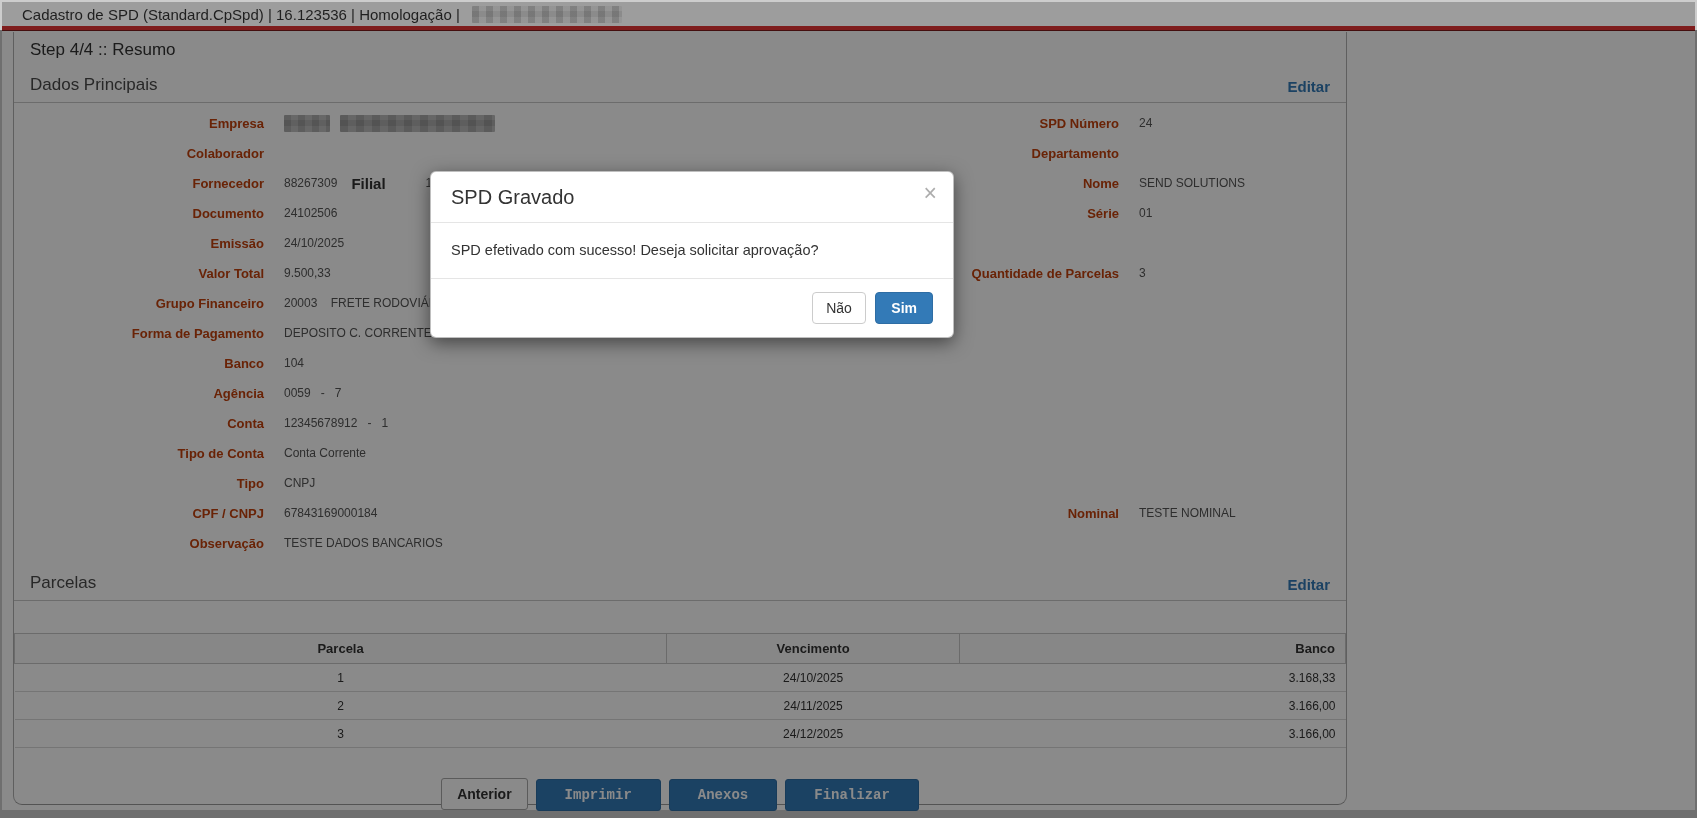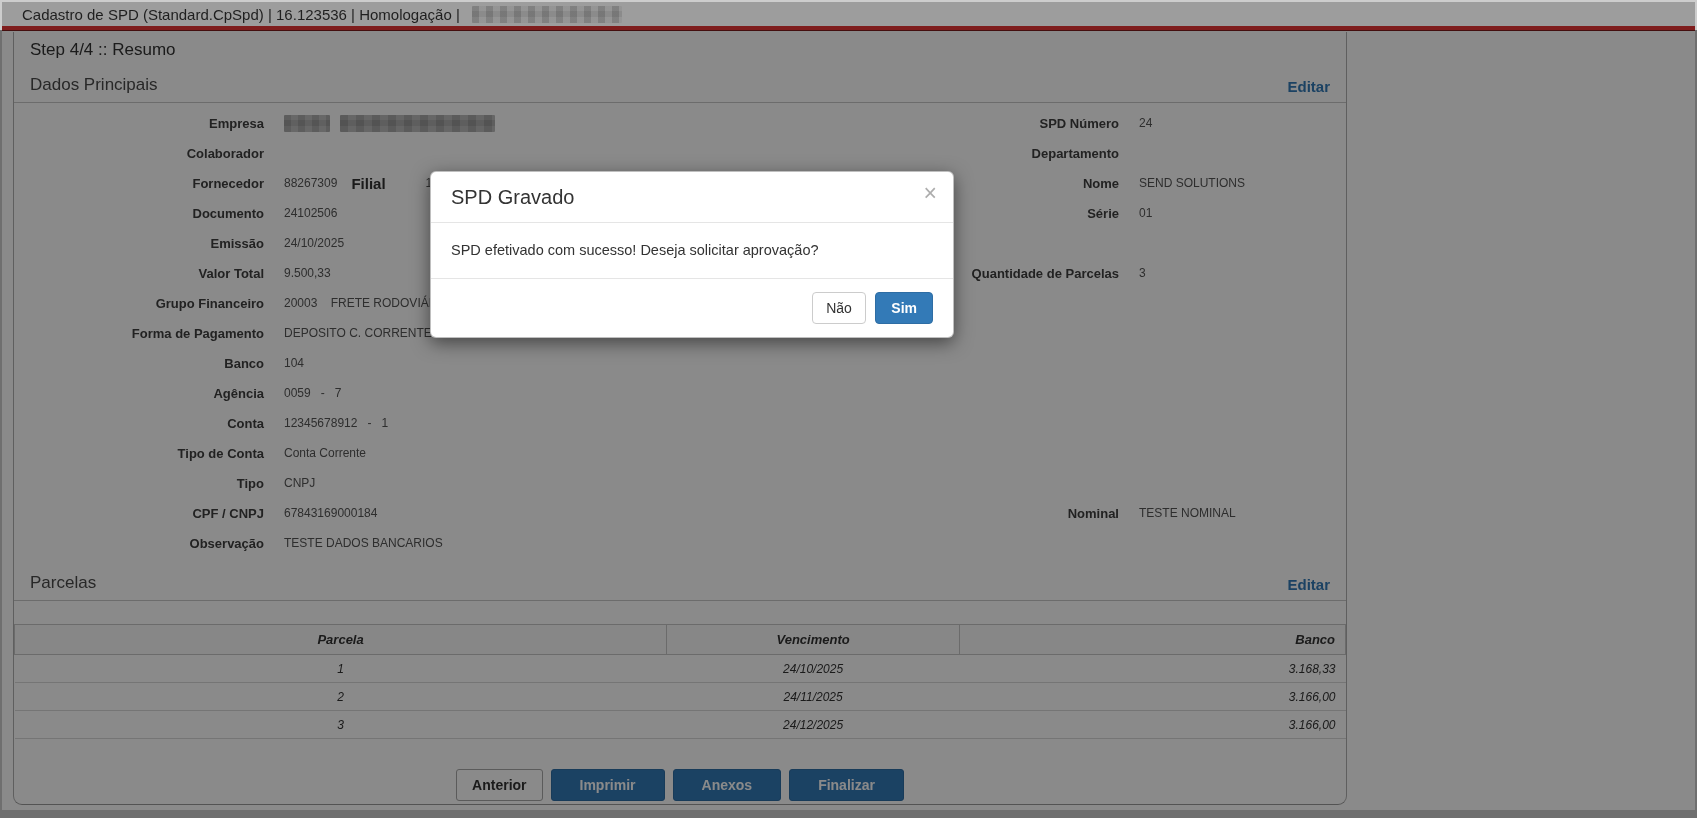--- a/index.html
+++ b/index.html
@@ -23,48 +23,48 @@
            border-left:1px solid #b0b0b0; border-right:1px solid #b0b0b0;
            border-bottom:1px solid #9a9a9a; border-radius:0 0 9px 9px; background:#fff; }
   .step-header { font-size:17px; color:#333; padding:8px 16px 0 16px; }
   .section-hdr { display:flex; justify-content:space-between; align-items:flex-end;
                  padding:15px 16px 7px 16px; border-bottom:1px solid #c8c8c8;gap:20px; }
   .section-title { font-size:17px; color:#4a4a4a; }
   .edit-link { font-size:15px; font-weight:bold; color:#337ab7; text-decoration:none; cursor:pointer; }
 
   .fields { padding-top:5px; }
   .frow { display:flex; align-items:center; height:30px; }
-  .flabel { font-weight:bold; font-size:13px; color:#404040; white-space:pre; }
+  .flabel { font-weight:bold; font-size:13px; color:#c2410c; white-space:pre; }
   .flabel.l { width:250px; text-align:right; }
   .fvalue { font-size:12px; color:#555; white-space:pre; display:flex; align-items:center; }
   .fvalue.l { margin-left:20px; width:540px; }
   .flabel.r { width:295px; text-align:right; }
   .fvalue.r { margin-left:20px; flex:1; }
   .fv-xlabel { font-weight:bold; font-size:15px; color:#333; margin-left:14px; }
   .fv-xvalue { margin-left:40px; }
   .fvalue .px-a { width:46px; margin-right:10px;
       background-image:
         repeating-linear-gradient(90deg, rgba(0,0,0,0.09) 0 7px, rgba(255,255,255,0.06) 7px 14px),
         repeating-linear-gradient(0deg, #bdbdbd 0 6px, #adadad 6px 12px); }
   .fvalue .px-b { width:155px;
       background-image:
         repeating-linear-gradient(90deg, rgba(0,0,0,0.09) 0 8px, rgba(255,255,255,0.06) 8px 16px),
         repeating-linear-gradient(0deg, #b9b9b9 0 6px, #a9a9a9 6px 12px); }
 
-  table.parcelas { width:100%; border-collapse:collapse; margin-top:23px; table-layout:fixed;font-style:italic; }
+  table.parcelas { width:100%; border-collapse:collapse; margin-top:32px; table-layout:fixed; }
   table.parcelas th { height:30px; background:#fafafa; border:1px solid #c6c6c6;
                       font-size:13px; color:#333; font-weight:bold; }
   table.parcelas th.col-valor, table.parcelas td.col-valor { text-align:right; padding-right:10px; }
   table.parcelas td { height:28px; border-bottom:1px solid #d9d9d9; font-size:12px; color:#333; text-align:center; }
 
   .footer-bar { margin-top:30px; text-align:center; }
   .btn { display:inline-block; margin:0 4px; font-size:14px; font-weight:bold; border-radius:3px;
          cursor:pointer; line-height:1; }
   .btn-light { background:#fff; border:1px solid #a8a8a8; color:#333; padding:8px 15px; }
-  .btn-primary { background:#337ab7; border:1px solid #2e6da4; color:#fff; padding:8px 28px; }
+  .btn-primary { background:#337ab7; border:1px solid #2e6da4; color:#fff; padding:8px 28px;font-family:Liberation Mono, monospace; }
 
   
   .backdrop { position:absolute; top:30px; left:0; right:0; bottom:0; background:rgba(0,0,0,0.46); z-index:50; }
   .modal { position:absolute; left:430px; top:171px; width:524px; z-index:100; background:#fff;
            border:1px solid rgba(0,0,0,0.25); border-radius:6px; box-shadow:0 5px 18px rgba(0,0,0,0.5); }
   .modal-hdr { position:relative; padding:14px 20px 13px 20px; border-bottom:1px solid #e5e5e5; }
   .modal-title { font-size:20px; color:#333; }
   .modal-close { position:absolute; right:16px; top:10px; font-size:23px; color:#adadad;
                  cursor:pointer; background:none; border:none; line-height:1; font-family:inherit; }
   .modal-body { padding:19px 20px 20px 20px; font-size:14.5px; color:#333; border-bottom:1px solid #e5e5e5; }

